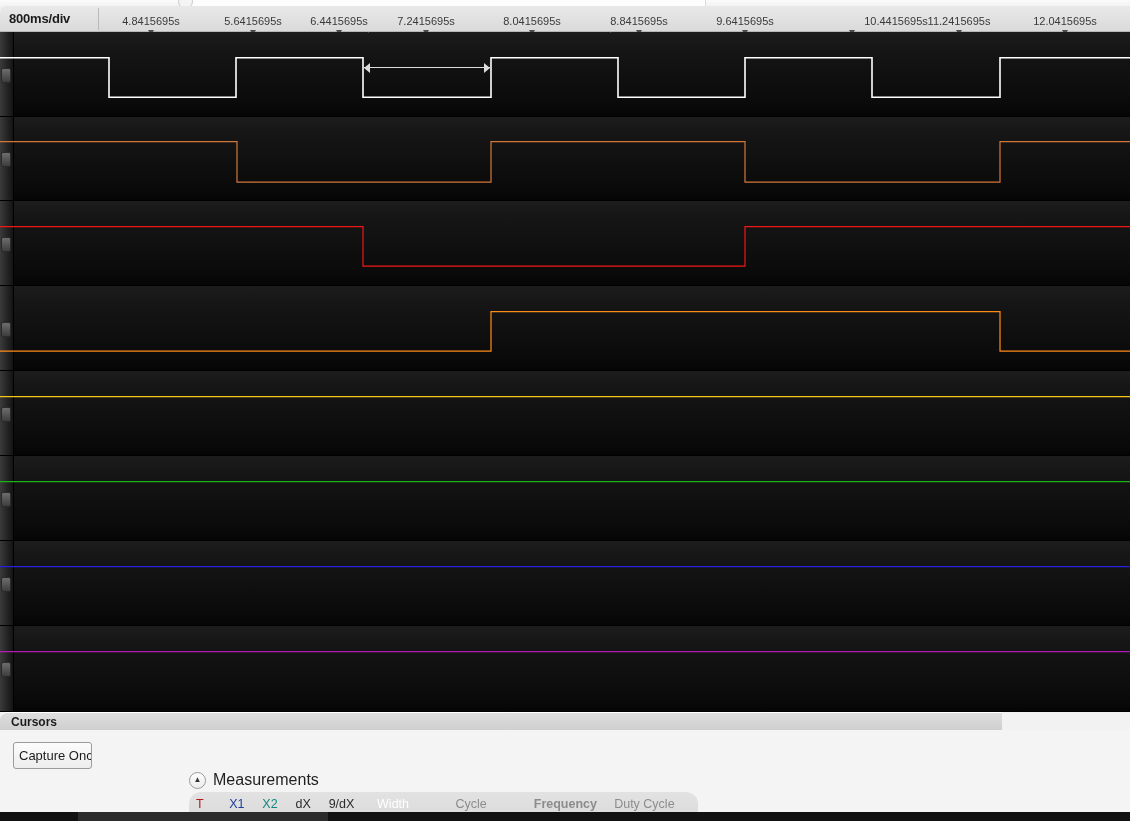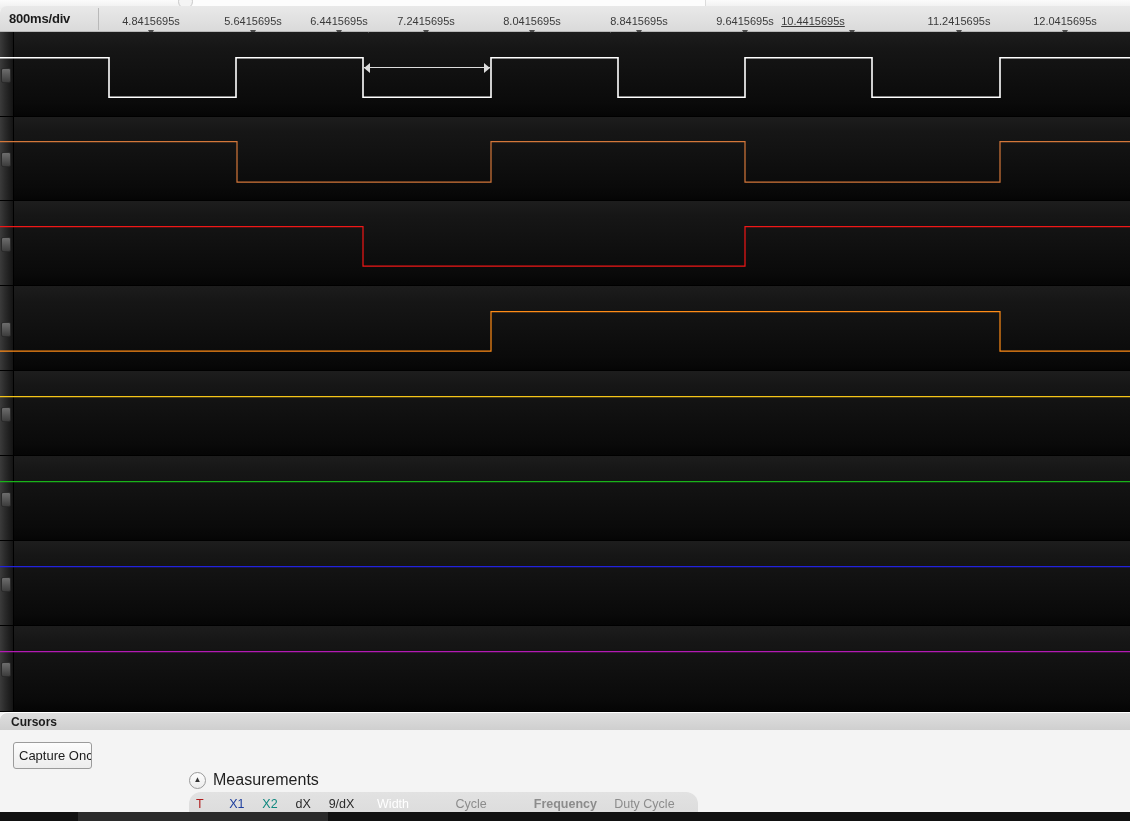--- a/index.html
+++ b/index.html
@@ -79,21 +79,21 @@
   
   .span-arrow { position: absolute; height: 10px; }
   .span-line { position: absolute; top: 4px; left: 0; width: 100%; height: 1px; }
   .span-cap {
     position: absolute; top: 0px; width: 0; height: 0;
     border-top: 5px solid transparent; border-bottom: 5px solid transparent;
   }
 
   
   .cursors-bar {
-    position: absolute; left: 0; top: 712px; width: 1130px; height: 18px;
+    position: absolute; left: 0; top: 712px; width: 1002px; height: 18px;
     background: linear-gradient(#dedede, #cfcfcf);
     border-top: 1px solid #fff;
     border-top-left-radius: 7px;
   }
   .cursors-label {
     position: absolute; left: 11px; top: 2px;
     font-size: 12px; font-weight: bold; color: #1c1c1c;
   }
 
   
@@ -162,21 +162,21 @@
         <div class="tick-label" style="left: 339px;">6.4415695s</div>
         <div class="tick-mark" style="left: 339px;"></div>
         <div class="tick-label" style="left: 426px;">7.2415695s</div>
         <div class="tick-mark" style="left: 426px;"></div>
         <div class="tick-label" style="left: 532px;">8.0415695s</div>
         <div class="tick-mark" style="left: 532px;"></div>
         <div class="tick-label" style="left: 639px;">8.8415695s</div>
         <div class="tick-mark" style="left: 639px;"></div>
         <div class="tick-label" style="left: 745px;">9.6415695s</div>
         <div class="tick-mark" style="left: 745px;"></div>
-        <div class="tick-label" style="left: 813px; text-decoration: underline;">10.4415695s</div>
+        <div class="tick-label" style="left: 896px;">10.4415695s</div>
         <div class="tick-mark" style="left: 852px;"></div>
         <div class="tick-label" style="left: 959px;">11.2415695s</div>
         <div class="tick-mark" style="left: 959px;"></div>
         <div class="tick-label" style="left: 1065px;">12.0415695s</div>
         <div class="tick-mark" style="left: 1065px;"></div>
       </div>
   </div>
 
   <div class="scope">
     <div id="channels">

